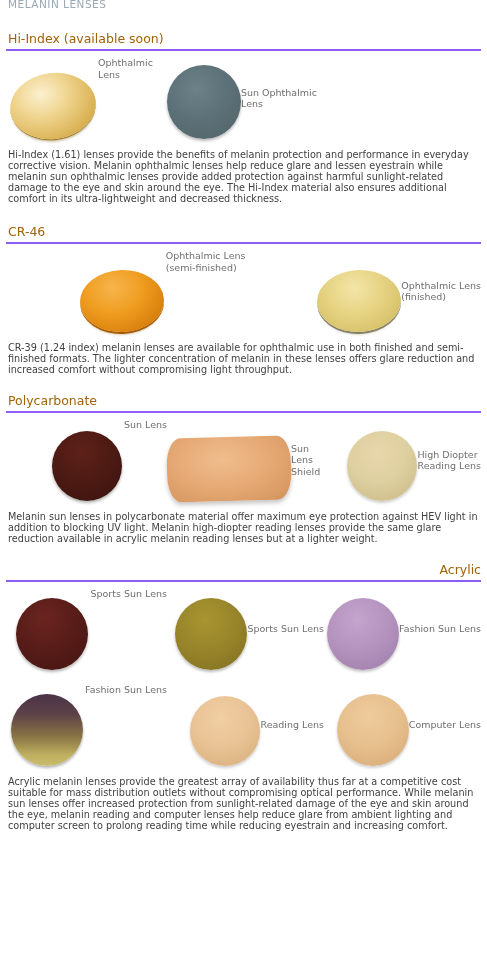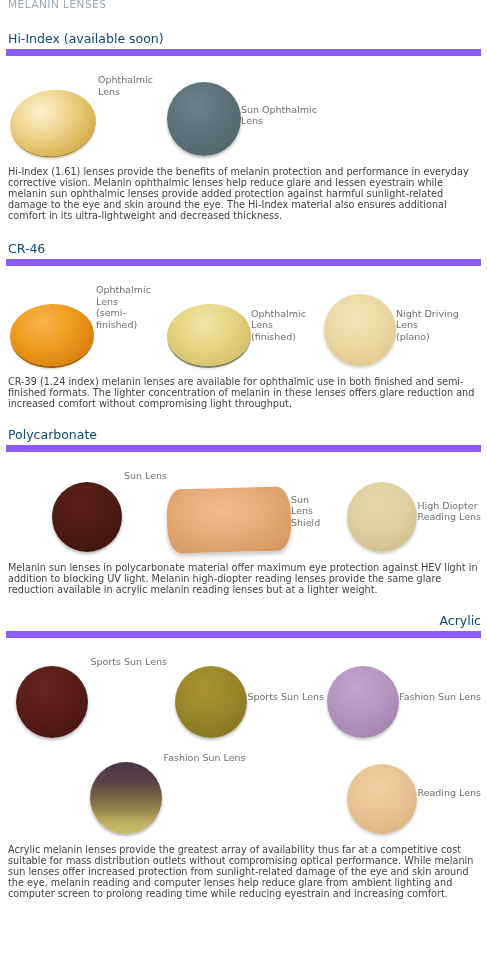--- a/index.html
+++ b/index.html
@@ -23,24 +23,24 @@
     margin: -2px 0 0 2px;
     padding-top: 0px;
     height: 14px;
     line-height: 12px;
     font-weight: normal;
   }
 
   .section { margin-top: 0px; }
   .section-header {
     font-size: 12.5px;
-    color: #0c4a6e;
+    color: #a16207;
     padding: 0 0 3px 2px;
-    border-bottom: 7px solid #8b5cf6;
-    margin-bottom: 14px;
+    border-bottom: 2px solid #8b5cf6;
+    margin-bottom: 2px;
     font-weight: normal;
   }
   .sec-hi  { margin-top: 19px; }
   .sec-cr  { margin-top: 20px; }
   .sec-pc  { margin-top: 18px; }
   .sec-ac  { margin-top: 18px; text-align: right; }
 
   .row {
     display: flex;
     width: 475px;
@@ -211,27 +211,20 @@
             <div class="caption">Ophthalmic Lens
 (semi-finished)</div>
           </div>
           <div class="cell">
             <div class="imgwrap">
               <div class="lens lens-pale-gold"></div>
             </div>
             <div class="caption">Ophthalmic Lens
 (finished)</div>
           </div>
-          <div class="cell">
-            <div class="imgwrap">
-              <div class="lens lens-circle lens-cream"></div>
-            </div>
-            <div class="caption">Night Driving Lens
-(plano)</div>
-          </div>
         </div>
         <p class="desc">CR-39 (1.24 index) melanin lenses are available for ophthalmic use in both finished and semi-finished formats. The lighter concentration of melanin in these lenses offers glare reduction and increased comfort without compromising light throughput.</p>
       </div>
       <div class="section">
         <div class="section-header sec-pc">Polycarbonate</div>
         <div class="row">
           <div class="cell left">
             <div class="imgwrap">
               <div class="lens lens-circle lens-maroon"></div>
             </div>
@@ -283,18 +276,24 @@
               <div class="lens lens-circle lens-gradient"></div>
             </div>
             <div class="caption">Fashion Sun Lens</div>
           </div>
           <div class="cell">
             <div class="imgwrap">
               <div class="lens lens-circle lens-peach"></div>
             </div>
             <div class="caption">Reading Lens</div>
           </div>
+          <div class="cell">
+            <div class="imgwrap">
+              <div class="lens lens-circle lens-peach2"></div>
+            </div>
+            <div class="caption">Computer Lens</div>
+          </div>
         </div>
         <p class="desc">Acrylic melanin lenses provide the greatest array of availability thus far at a competitive cost suitable for mass distribution outlets without compromising optical performance.  While melanin sun lenses offer increased protection from sunlight-related damage of the eye and skin around the eye, melanin reading and computer lenses help reduce glare from ambient lighting and computer screen to prolong reading time while reducing eyestrain and increasing comfort.</p>
       </div>
     </div>
 
 </div>
 
 </body></html>

